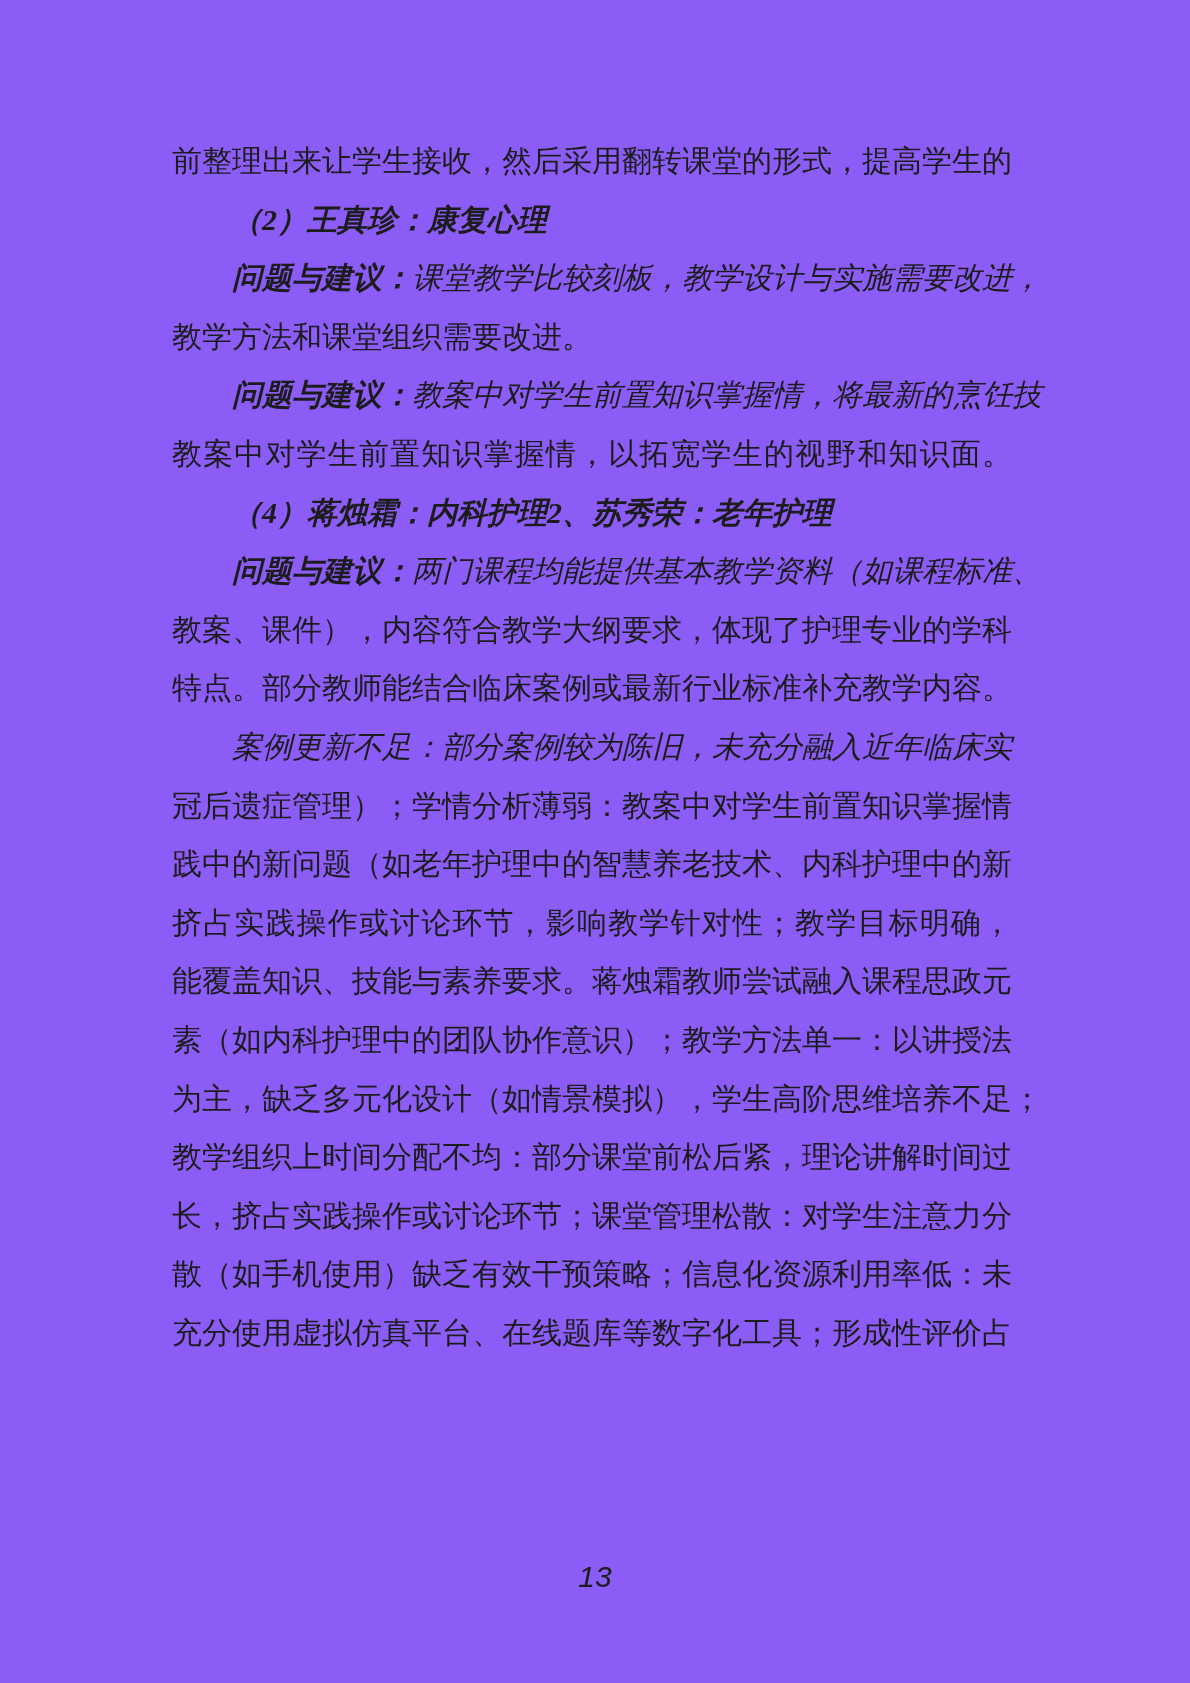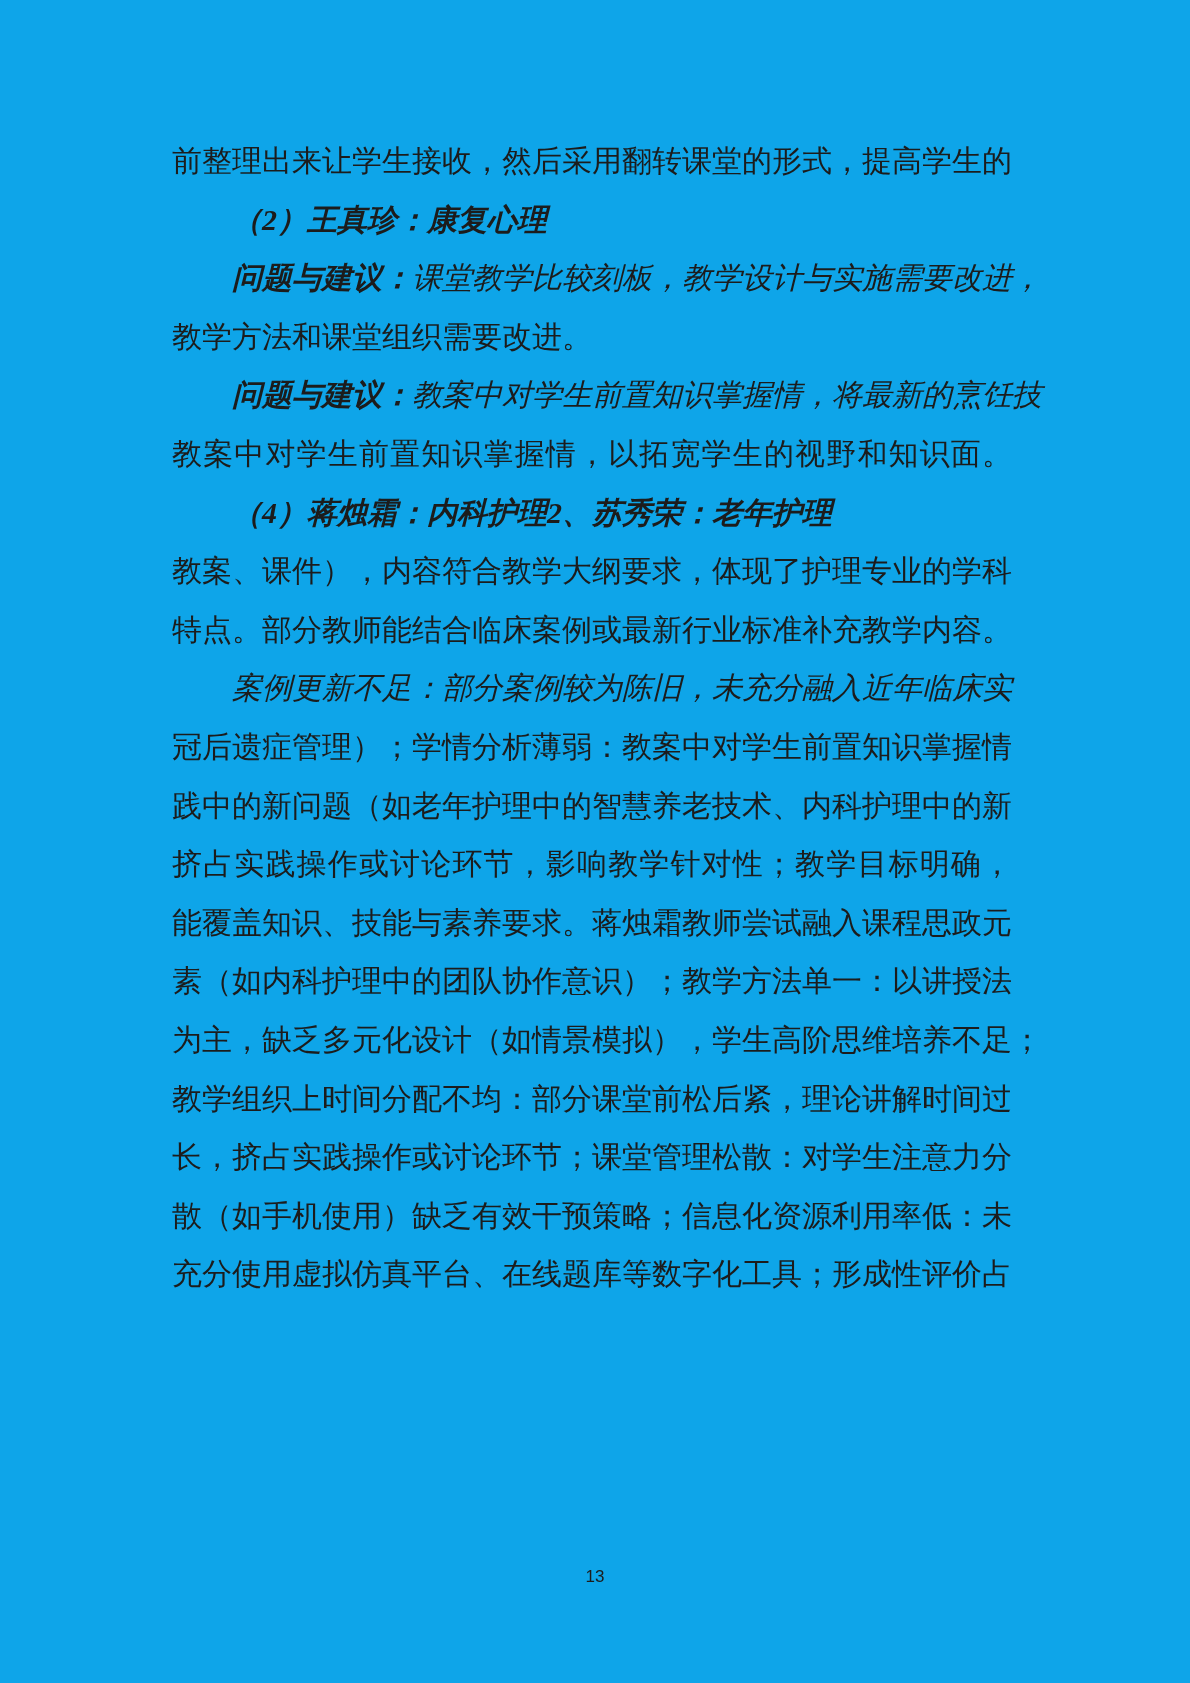--- a/index.html
+++ b/index.html
@@ -8,21 +8,21 @@
     height: 1683px;
     background: #ffffff;
     position: relative;
     overflow: hidden;
     font-family: "Liberation Serif", "DejaVu Serif", serif;
     color: #1c1c1c;
   }
   .doc-page {
     position: absolute;
     inset: 0;
-    background: #0ea5e9;
+    background: #8b5cf6;
   }
   .text-block {
     position: absolute;
     left: 172px;
     top: 132px;
     width: 840px;
   }
   .line {
     font-size: 30px;
     height: 58.6px;
@@ -42,37 +42,39 @@
   .line b {
     font-weight: 700;
   }
   .page-number {
     position: absolute;
     top: 1561px;
     left: 0;
     width: 100%;
     text-align: center;
     font-family: "Liberation Sans", "DejaVu Sans", sans-serif;
-    font-size: 17px;
+    font-size: 30px;
     line-height: 32px;
     color: #1c1c1c;
+    font-style: italic;
   }
 </style>
 </head>
 <body>
 
 <div class="doc-page">
   <div class="text-block" id="text-block">
       <div class="line fill"><span>前整理出来让学生接收，然后采用翻转课堂的形式，提高学生的</span></div>
       <div class="line indent"><b>（2）王真珍：康复心理</b></div>
       <div class="line indent fill"><b>问题与建议：</b><span>课堂教学比较刻板，教学设计与实施需要改进，</span></div>
       <div class="line"><span>教学方法和课堂组织需要改进。</span></div>
       <div class="line indent fill"><b>问题与建议：</b><span>教案中对学生前置知识掌握情，将最新的烹饪技</span></div>
       <div class="line fill"><span>教案中对学生前置知识掌握情，以拓宽学生的视野和知识面。</span></div>
       <div class="line indent"><b>（4）蒋烛霜：内科护理2、苏秀荣：老年护理</b></div>
+      <div class="line indent fill"><b>问题与建议：</b><span>两门课程均能提供基本教学资料（如课程标准、</span></div>
       <div class="line fill"><span>教案、课件），内容符合教学大纲要求，体现了护理专业的学科</span></div>
       <div class="line fill"><span>特点。部分教师能结合临床案例或最新行业标准补充教学内容。</span></div>
       <div class="line indent fill"><span>案例更新不足：部分案例较为陈旧，未充分融入近年临床实</span></div>
       <div class="line fill"><span>冠后遗症管理）；学情分析薄弱：教案中对学生前置知识掌握情</span></div>
       <div class="line fill"><span>践中的新问题（如老年护理中的智慧养老技术、内科护理中的新</span></div>
       <div class="line fill"><span>挤占实践操作或讨论环节，影响教学针对性；教学目标明确，</span></div>
       <div class="line fill"><span>能覆盖知识、技能与素养要求。蒋烛霜教师尝试融入课程思政元</span></div>
       <div class="line fill"><span>素（如内科护理中的团队协作意识）；教学方法单一：以讲授法</span></div>
       <div class="line fill"><span>为主，缺乏多元化设计（如情景模拟），学生高阶思维培养不足；</span></div>
       <div class="line fill"><span>教学组织上时间分配不均：部分课堂前松后紧，理论讲解时间过</span></div>

